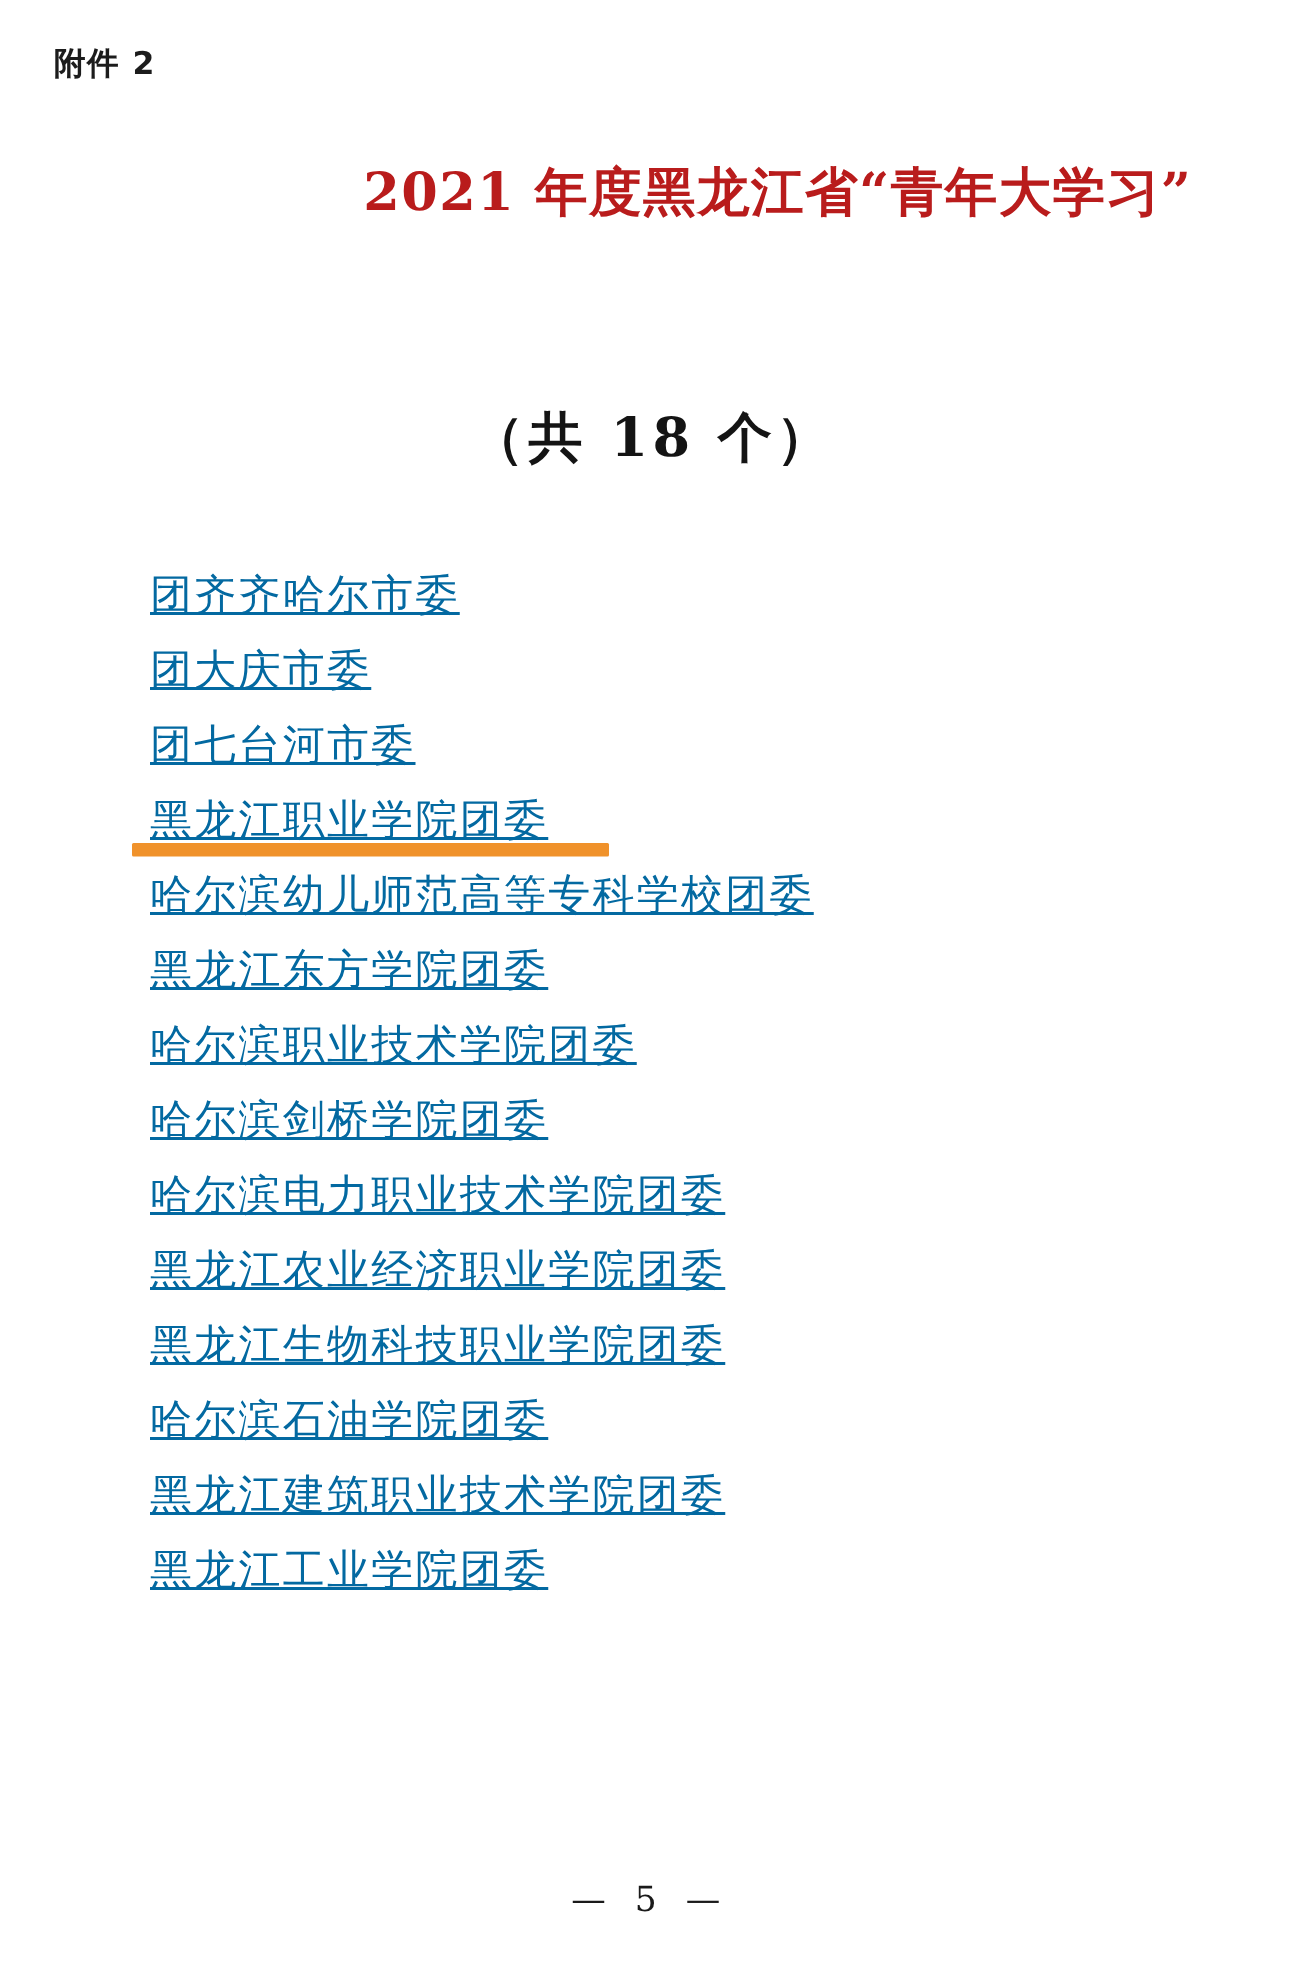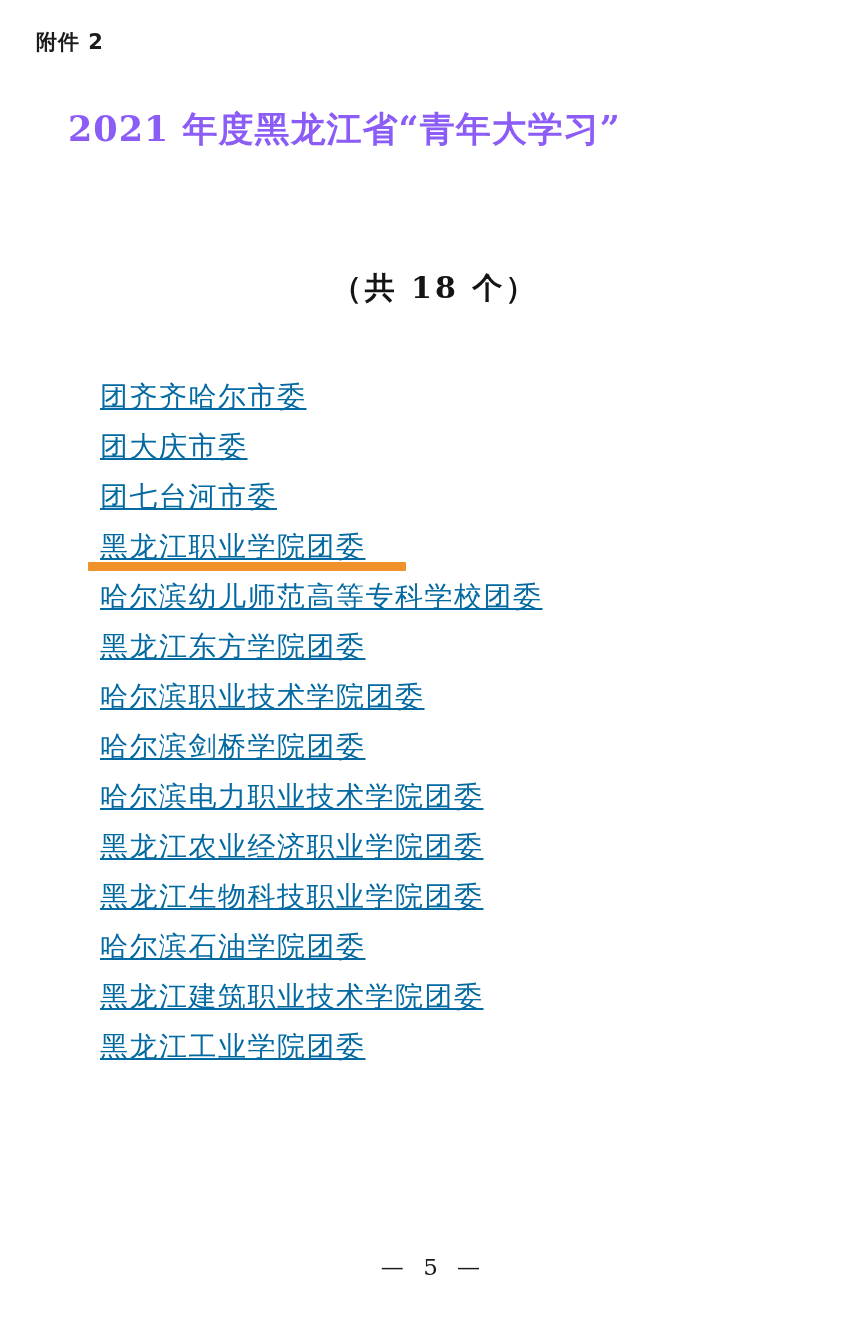--- a/index.html
+++ b/index.html
@@ -22,43 +22,43 @@
     left: 36px;
     font-family: "DejaVu Sans", sans-serif;
     font-weight: bold;
     font-size: 21px;
     letter-spacing: 1px;
     color: #1c1c1c;
   }
   .doc-title {
     position: absolute;
     top: 100px;
-    left: 68px;
+    left: 45px;
     width: 750px;
-    text-align: left;
+    text-align: right;
     font-family: "DejaVu Serif", serif;
     font-weight: bold;
     font-size: 35px;
     line-height: 1.65;
     letter-spacing: 1px;
-    color: #8b5cf6;
+    color: #b91c1c;
   }
   .doc-title .line {
     display: block;
     white-space: nowrap;
   }
   .count-line {
     position: absolute;
     top: 268px;
     left: 60px;
     width: 750px;
     text-align: center;
     font-family: "DejaVu Serif", serif;
     font-weight: bold;
-    font-size: 30px;
+    font-size: 36px;
     letter-spacing: 3px;
     color: #141414;
   }
   .unit-list {
     position: absolute;
     top: 372px;
     left: 100px;
     width: 680px;
   }
   .unit-item {

